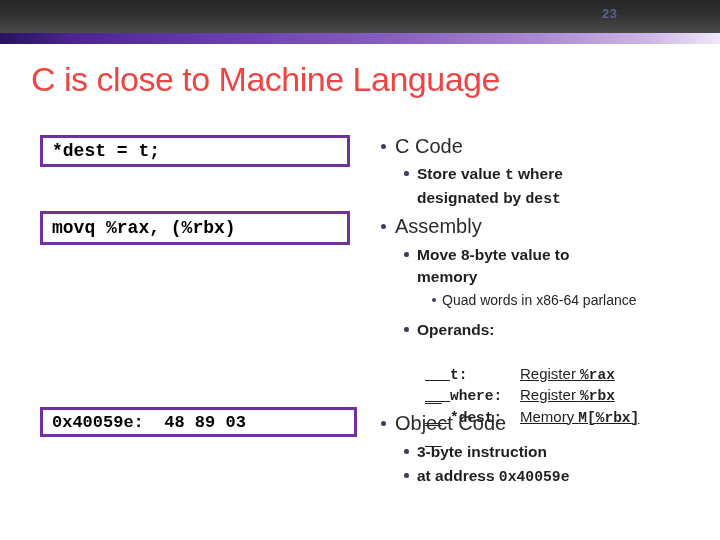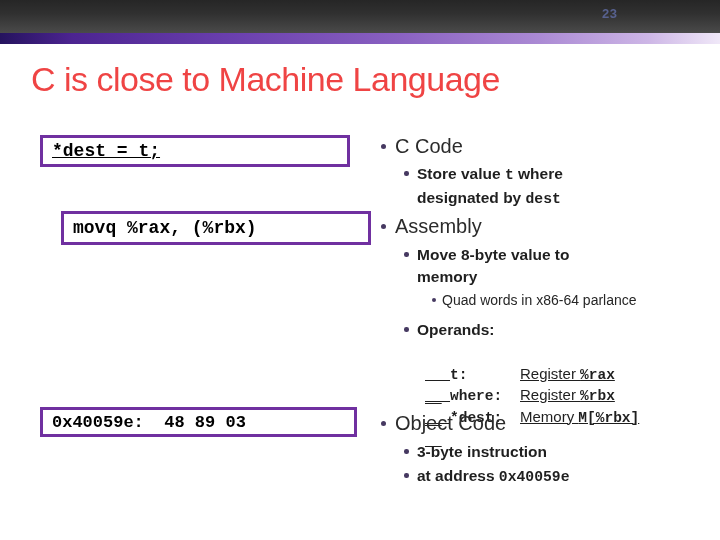--- a/index.html
+++ b/index.html
@@ -13,22 +13,22 @@
              color:#57618f; letter-spacing:0.5px; }
   .stripe { position:absolute; top:33px; left:0; width:720px; height:11px;
             background:linear-gradient(90deg,#25135e 0%, #4c2490 10%, #6a3fae 32%,
             #8960c1 55%, #ab8ad4 75%, #cdb6e6 90%, #f0e8f8 100%); }
 
   .title { position:absolute; left:31px; top:60px; font-size:34px; color:#ef4444;
            letter-spacing:-0.5px; white-space:nowrap; }
   .code-box { position:absolute; left:40px; border:3px solid #7030a0; background:#ffffff;
               display:flex; align-items:center; padding-left:9px;
               font-family:"Liberation Mono", monospace; white-space:pre; }
-  #box-c   { top:135px; width:295px; height:26px; font-size:18px; font-weight:bold;text-decoration:underline; }
-  #box-asm { top:211px; width:295px; height:28px; font-size:18px; font-weight:bold;margin-left:21px; }
+  #box-c   { top:135px; width:295px; height:26px; font-size:18px; font-weight:bold; }
+  #box-asm { top:211px; width:295px; height:28px; font-size:18px; font-weight:bold; }
   #box-obj { top:407px; width:302px; height:24px; font-size:17px; font-weight:bold; }
 
   .li { position:absolute; color:#1f1f1f; }
   .dot { position:absolute; left:0; border-radius:50%; background:#463961; }
   .l1 { left:381px; padding-left:14px; font-size:20px; color:#2b2b2b; line-height:22px; }
   .l1 .dot { width:5px; height:5px; top:9px; }
   .l2 { left:404px; padding-left:13px; font-size:15.5px; font-weight:bold; line-height:21.5px; }
   .l2 .dot { width:4.5px; height:4.5px; top:8px; }
   .l3 { left:432px; padding-left:10px; font-size:14px; font-weight:normal; line-height:18px; color:#262626; }
   .l3 .dot { width:4px; height:4px; top:7px; }

